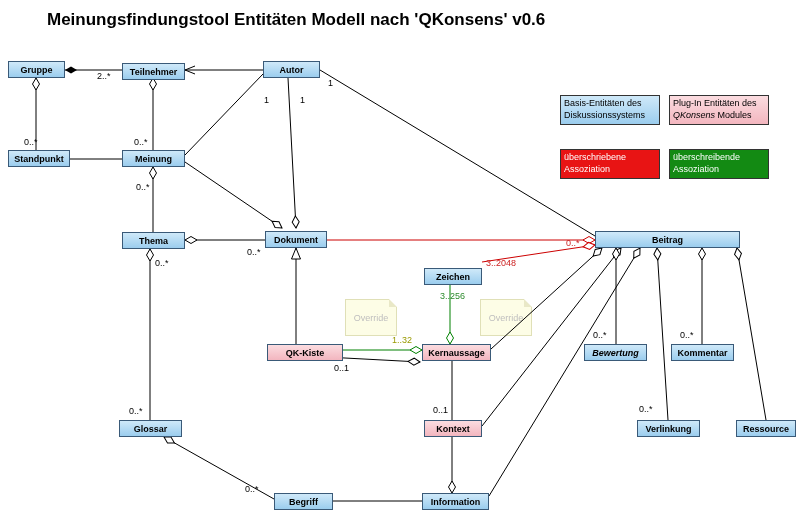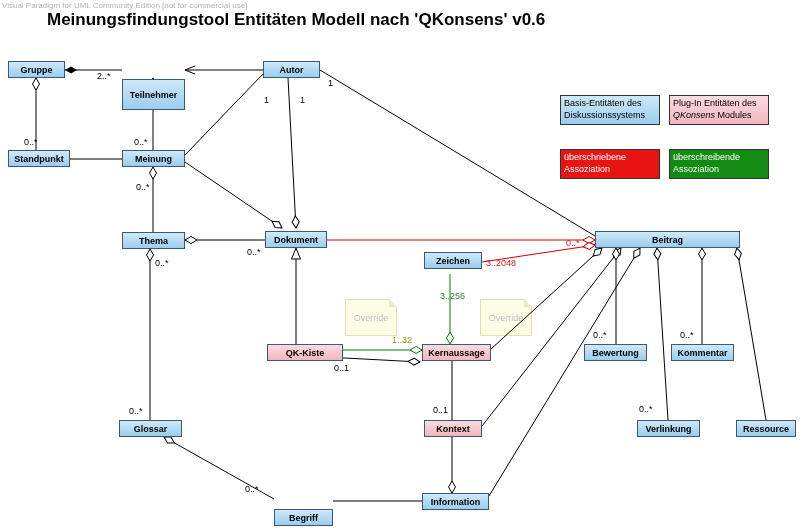--- a/index.html
+++ b/index.html
@@ -30,21 +30,20 @@
   .legend-box .it { font-style:italic; }
 
   #edge-layer text { font-size:9px; font-family:"Liberation Sans", sans-serif; }
   #edge-layer line { stroke-width:1; }
 </style>
 </head>
 <body>
 
 <div id="canvas">
 
-  <div class="watermark">Visual Paradigm for UML Community Edition [not for commercial use]</div>
   <div class="title">Meinungsfindungstool Entitäten Modell nach 'QKonsens' v0.6</div>
 
   <div id="note-layer">
       <div class="note" style="left: 345px; top: 299px; width: 52px; height: 37px;">Override</div>
       <div class="note" style="left: 480px; top: 299px; width: 52px; height: 37px;">Override</div>
     </div>
 
   <svg id="edge-layer" width="800" height="531" viewBox="0 0 800 531">
     <defs>
       <marker id="m-diamond-filled" markerUnits="userSpaceOnUse" markerWidth="14" markerHeight="9" refX="13" refY="4.5" orient="auto">
@@ -116,37 +115,37 @@
         <text x="566" y="246" fill="#cc2222">0..*</text>
         <text x="593" y="338" fill="#000000">0..*</text>
         <text x="680" y="338" fill="#000000">0..*</text>
         <text x="639" y="412" fill="#000000">0..*</text>
         <text x="433" y="413" fill="#000000">0..1</text>
       </g>
   </svg>
 
   <div id="node-layer">
       <div class="node" style="left: 8px; top: 61px; width: 57px; height: 17px; background: linear-gradient(rgb(207, 233, 249), rgb(155, 205, 238)); border-color: rgb(58, 90, 120);">Gruppe</div>
-      <div class="node" style="left: 122px; top: 79px; width: 63px; height: 31px; background: linear-gradient(rgb(207, 233, 249), rgb(155, 205, 238)); border-color: rgb(58, 90, 120);">Teilnehmer</div>
+      <div class="node" style="left: 122px; top: 63px; width: 63px; height: 17px; background: linear-gradient(rgb(207, 233, 249), rgb(155, 205, 238)); border-color: rgb(58, 90, 120);">Teilnehmer</div>
       <div class="node" style="left: 263px; top: 61px; width: 57px; height: 17px; background: linear-gradient(rgb(207, 233, 249), rgb(155, 205, 238)); border-color: rgb(58, 90, 120);">Autor</div>
       <div class="node" style="left: 8px; top: 150px; width: 62px; height: 17px; background: linear-gradient(rgb(207, 233, 249), rgb(155, 205, 238)); border-color: rgb(58, 90, 120);">Standpunkt</div>
       <div class="node" style="left: 122px; top: 150px; width: 63px; height: 17px; background: linear-gradient(rgb(207, 233, 249), rgb(155, 205, 238)); border-color: rgb(58, 90, 120);">Meinung</div>
       <div class="node" style="left: 122px; top: 232px; width: 63px; height: 17px; background: linear-gradient(rgb(207, 233, 249), rgb(155, 205, 238)); border-color: rgb(58, 90, 120);">Thema</div>
       <div class="node" style="left: 265px; top: 231px; width: 62px; height: 17px; background: linear-gradient(rgb(207, 233, 249), rgb(155, 205, 238)); border-color: rgb(58, 90, 120);">Dokument</div>
       <div class="node" style="left: 595px; top: 231px; width: 145px; height: 17px; background: linear-gradient(rgb(207, 233, 249), rgb(155, 205, 238)); border-color: rgb(58, 90, 120);">Beitrag</div>
-      <div class="node" style="left: 424px; top: 252px; width: 58px; height: 17px; background: linear-gradient(rgb(207, 233, 249), rgb(155, 205, 238)); border-color: rgb(58, 90, 120);">Zeichen</div>
+      <div class="node" style="left: 424px; top: 268px; width: 58px; height: 17px; background: linear-gradient(rgb(207, 233, 249), rgb(155, 205, 238)); border-color: rgb(58, 90, 120);">Zeichen</div>
       <div class="node" style="left: 267px; top: 344px; width: 76px; height: 17px; background: linear-gradient(rgb(251, 220, 224), rgb(243, 182, 191)); border-color: rgb(58, 90, 120);">QK-Kiste</div>
       <div class="node" style="left: 422px; top: 344px; width: 69px; height: 17px; background: linear-gradient(rgb(251, 220, 224), rgb(243, 182, 191)); border-color: rgb(58, 90, 120);">Kernaussage</div>
-      <div class="node" style="left: 584px; top: 344px; width: 63px; height: 17px; background: linear-gradient(rgb(207, 233, 249), rgb(155, 205, 238)); border-color: rgb(58, 90, 120);">Bewertung</div>
+      <div class="node" style="left: 584px; top: 344px; width: 63px; height: 17px; background: linear-gradient(rgb(207, 233, 249), rgb(155, 205, 238)); border-color: rgb(58, 90, 120); font-style: italic;">Bewertung</div>
       <div class="node" style="left: 671px; top: 344px; width: 63px; height: 17px; background: linear-gradient(rgb(207, 233, 249), rgb(155, 205, 238)); border-color: rgb(58, 90, 120); text-align: right;">Kommentar</div>
       <div class="node" style="left: 424px; top: 420px; width: 58px; height: 17px; background: linear-gradient(rgb(251, 220, 224), rgb(243, 182, 191)); border-color: rgb(58, 90, 120);">Kontext</div>
       <div class="node" style="left: 637px; top: 420px; width: 63px; height: 17px; background: linear-gradient(rgb(207, 233, 249), rgb(155, 205, 238)); border-color: rgb(58, 90, 120);">Verlinkung</div>
       <div class="node" style="left: 736px; top: 420px; width: 60px; height: 17px; background: linear-gradient(rgb(207, 233, 249), rgb(155, 205, 238)); border-color: rgb(58, 90, 120);">Ressource</div>
       <div class="node" style="left: 119px; top: 420px; width: 63px; height: 17px; background: linear-gradient(rgb(207, 233, 249), rgb(155, 205, 238)); border-color: rgb(58, 90, 120);">Glossar</div>
-      <div class="node" style="left: 274px; top: 493px; width: 59px; height: 17px; background: linear-gradient(rgb(207, 233, 249), rgb(155, 205, 238)); border-color: rgb(58, 90, 120); margin-top: 16px;">Begriff</div>
+      <div class="node" style="left: 274px; top: 493px; width: 59px; height: 17px; background: linear-gradient(rgb(207, 233, 249), rgb(155, 205, 238)); border-color: rgb(58, 90, 120);">Begriff</div>
       <div class="node" style="left: 422px; top: 493px; width: 67px; height: 17px; background: linear-gradient(rgb(207, 233, 249), rgb(155, 205, 238)); border-color: rgb(58, 90, 120);">Information</div>
     </div>
 
   <div id="legend">
     <div class="legend-box" id="legend-basis" style="left: 560px; top: 59px; background: linear-gradient(rgb(207, 233, 249), rgb(155, 205, 238));">
       <div>Basis-Entitäten des</div>
       <div>Diskussionssystems</div>
     </div>
     <div class="legend-box" id="legend-plugin" style="left: 669px; top: 59px; background: linear-gradient(rgb(251, 220, 224), rgb(243, 182, 191));">
       <div>Plug-In Entitäten des</div>

